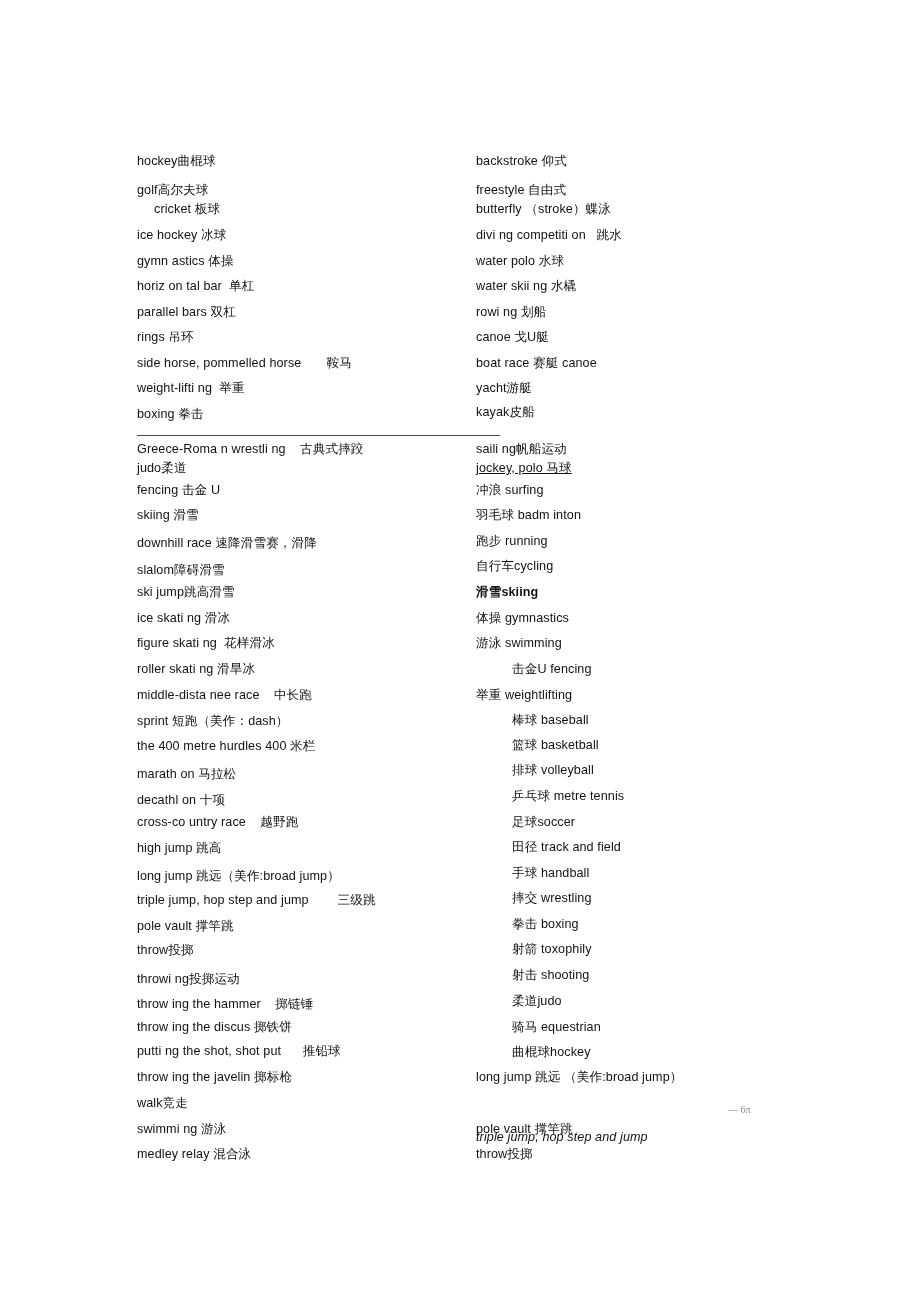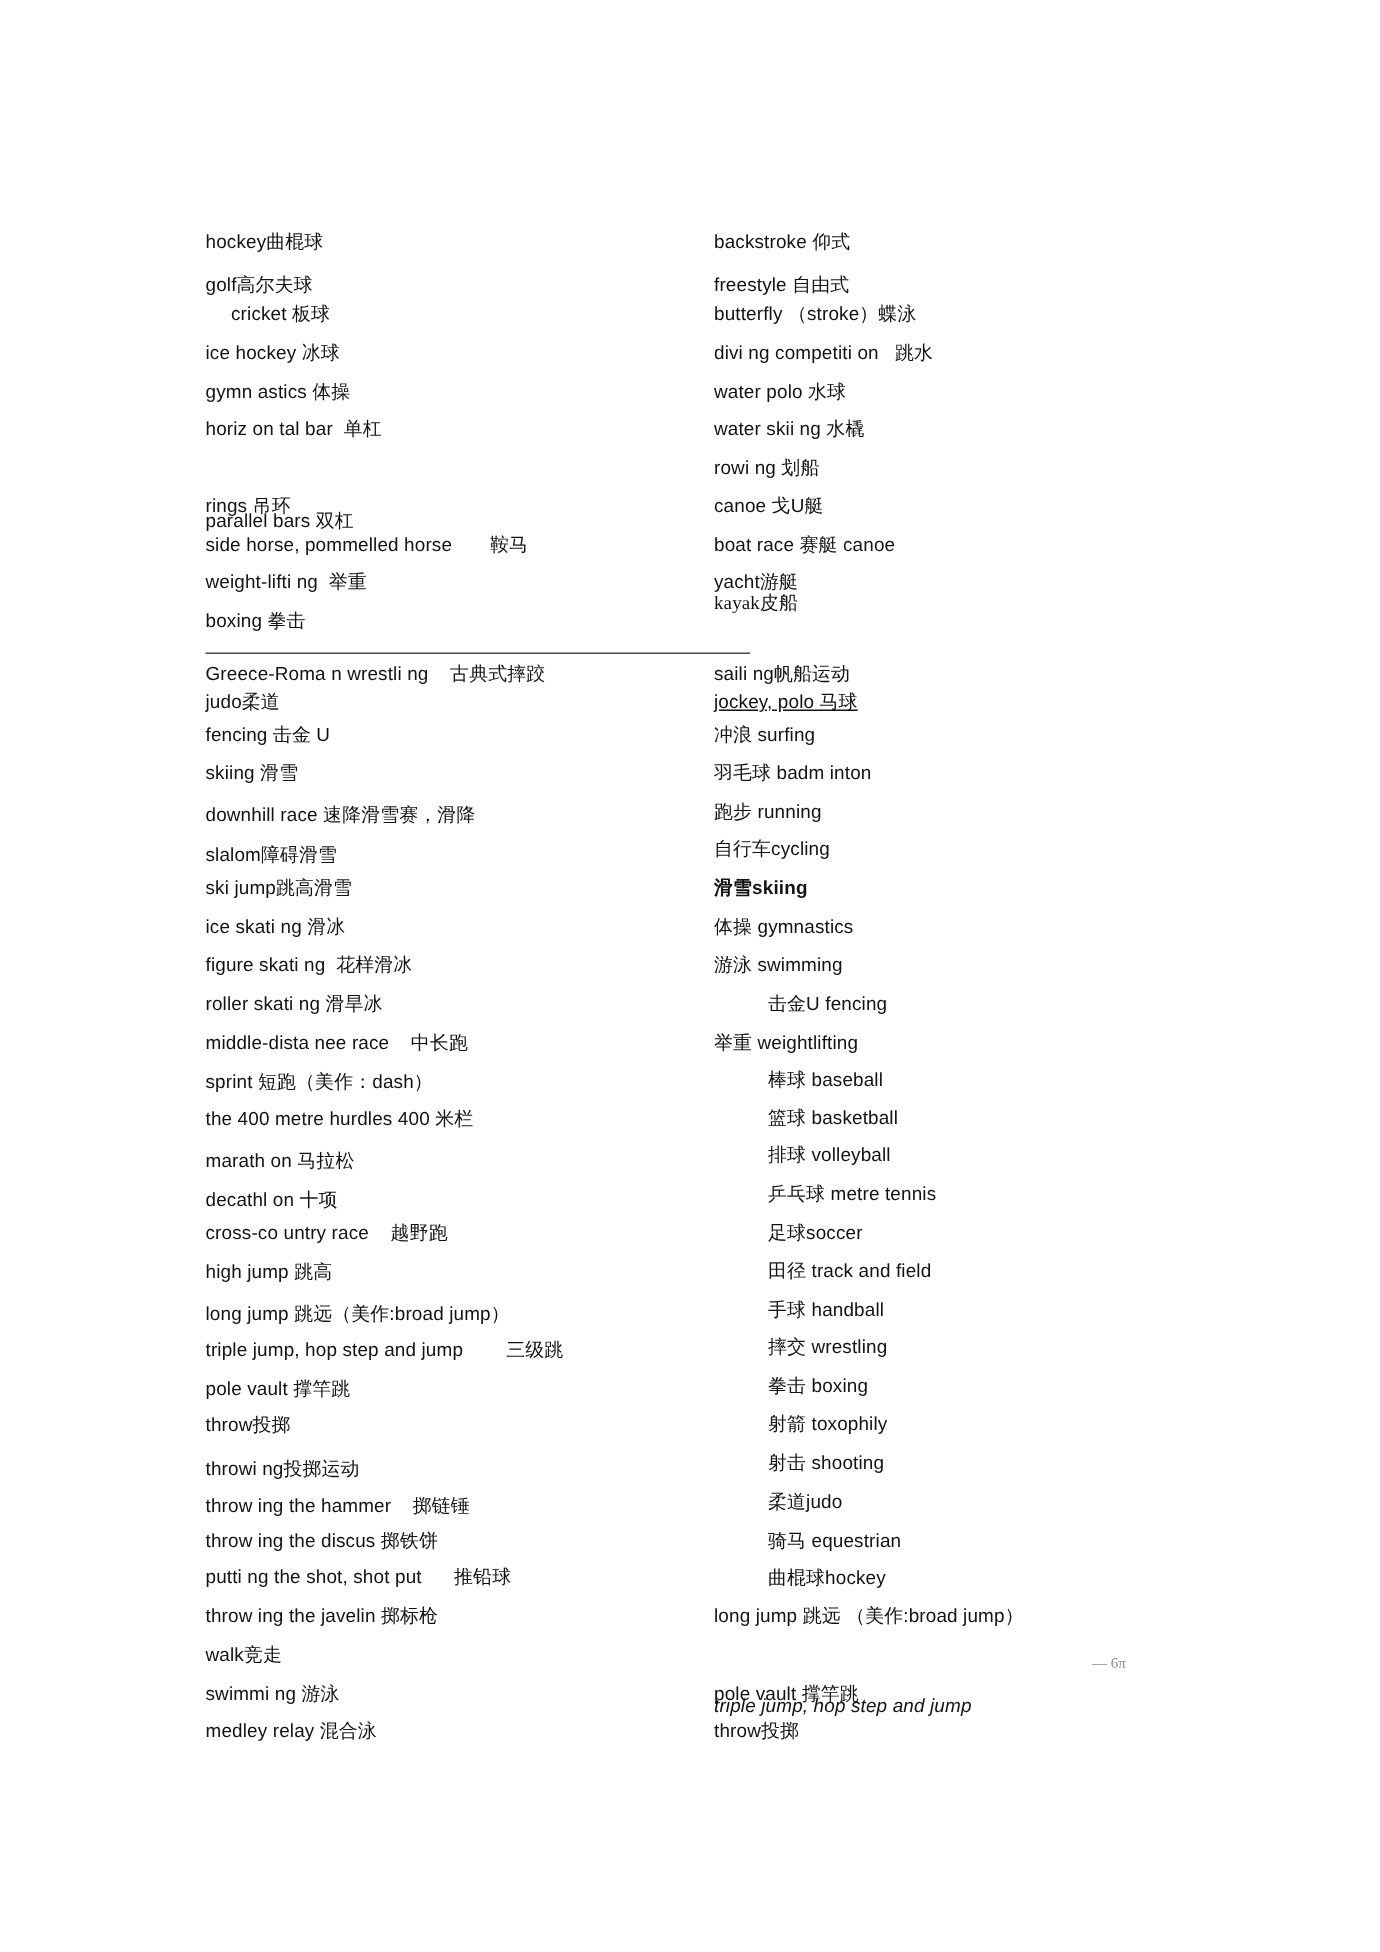--- a/index.html
+++ b/index.html
@@ -63,21 +63,21 @@
 
 <div class="page">
 
   <div class="col col-left">
       <div class="entry" style="top: 155px;">hockey曲棍球</div>
       <div class="entry" style="top: 184px;">golf高尔夫球</div>
       <div class="entry" style="top: 203px; margin-left: 17px;">cricket 板球</div>
       <div class="entry" style="top: 229px;">ice hockey 冰球</div>
       <div class="entry" style="top: 255px;">gymn astics 体操</div>
       <div class="entry" style="top: 280px;">horiz on tal bar  单杠</div>
-      <div class="entry" style="top: 306px; margin-top: 35px;">parallel bars 双杠</div>
+      <div class="entry" style="top: 306px;">parallel bars 双杠</div>
       <div class="entry" style="top: 331px;">rings 吊环</div>
       <div class="entry" style="top: 357px;">side horse, pommelled horse       鞍马</div>
       <div class="entry" style="top: 382px;">weight-lifti ng  举重</div>
       <div class="entry" style="top: 408px;">boxing 拳击</div>
       <div class="entry" style="top: 443px;">Greece-Roma n wrestli ng    古典式摔跤</div>
       <div class="entry" style="top: 462px;">judo柔道</div>
       <div class="entry" style="top: 484px;">fencing 击金 U</div>
       <div class="entry" style="top: 509px;">skiing 滑雪</div>
       <div class="entry" style="top: 537px;">downhill race 速降滑雪赛，滑降</div>
       <div class="entry" style="top: 564px;">slalom障碍滑雪</div>
@@ -109,21 +109,21 @@
       <div class="entry" style="top: 155px;">backstroke 仰式</div>
       <div class="entry" style="top: 184px;">freestyle 自由式</div>
       <div class="entry" style="top: 203px;">butterfly （stroke）蝶泳</div>
       <div class="entry" style="top: 229px;">divi ng competiti on   跳水</div>
       <div class="entry" style="top: 255px;">water polo 水球</div>
       <div class="entry" style="top: 280px;">water skii ng 水橇</div>
       <div class="entry" style="top: 306px;">rowi ng 划船</div>
       <div class="entry" style="top: 331px;">canoe 戈U艇</div>
       <div class="entry" style="top: 357px;">boat race 赛艇 canoe</div>
       <div class="entry" style="top: 382px;">yacht游艇</div>
-      <div class="entry" style="top: 396px; font-family: Liberation Serif, serif;">kayak皮船</div>
+      <div class="entry" style="top: 406px;">kayak皮船</div>
       <div class="entry" style="top: 443px;">saili ng帆船运动</div>
       <div class="entry" style="top: 462px; text-decoration: underline;">jockey, polo 马球</div>
       <div class="entry" style="top: 484px;">冲浪 surfing</div>
       <div class="entry" style="top: 509px;">羽毛球 badm inton</div>
       <div class="entry" style="top: 535px;">跑步 running</div>
       <div class="entry" style="top: 560px;">自行车cycling</div>
       <div class="entry" style="top: 586px; font-weight: bold;">滑雪skiing</div>
       <div class="entry" style="top: 612px;">体操 gymnastics</div>
       <div class="entry" style="top: 637px;">游泳 swimming</div>
       <div class="entry" style="top: 663px; margin-left: 36px;">击金U fencing</div>

